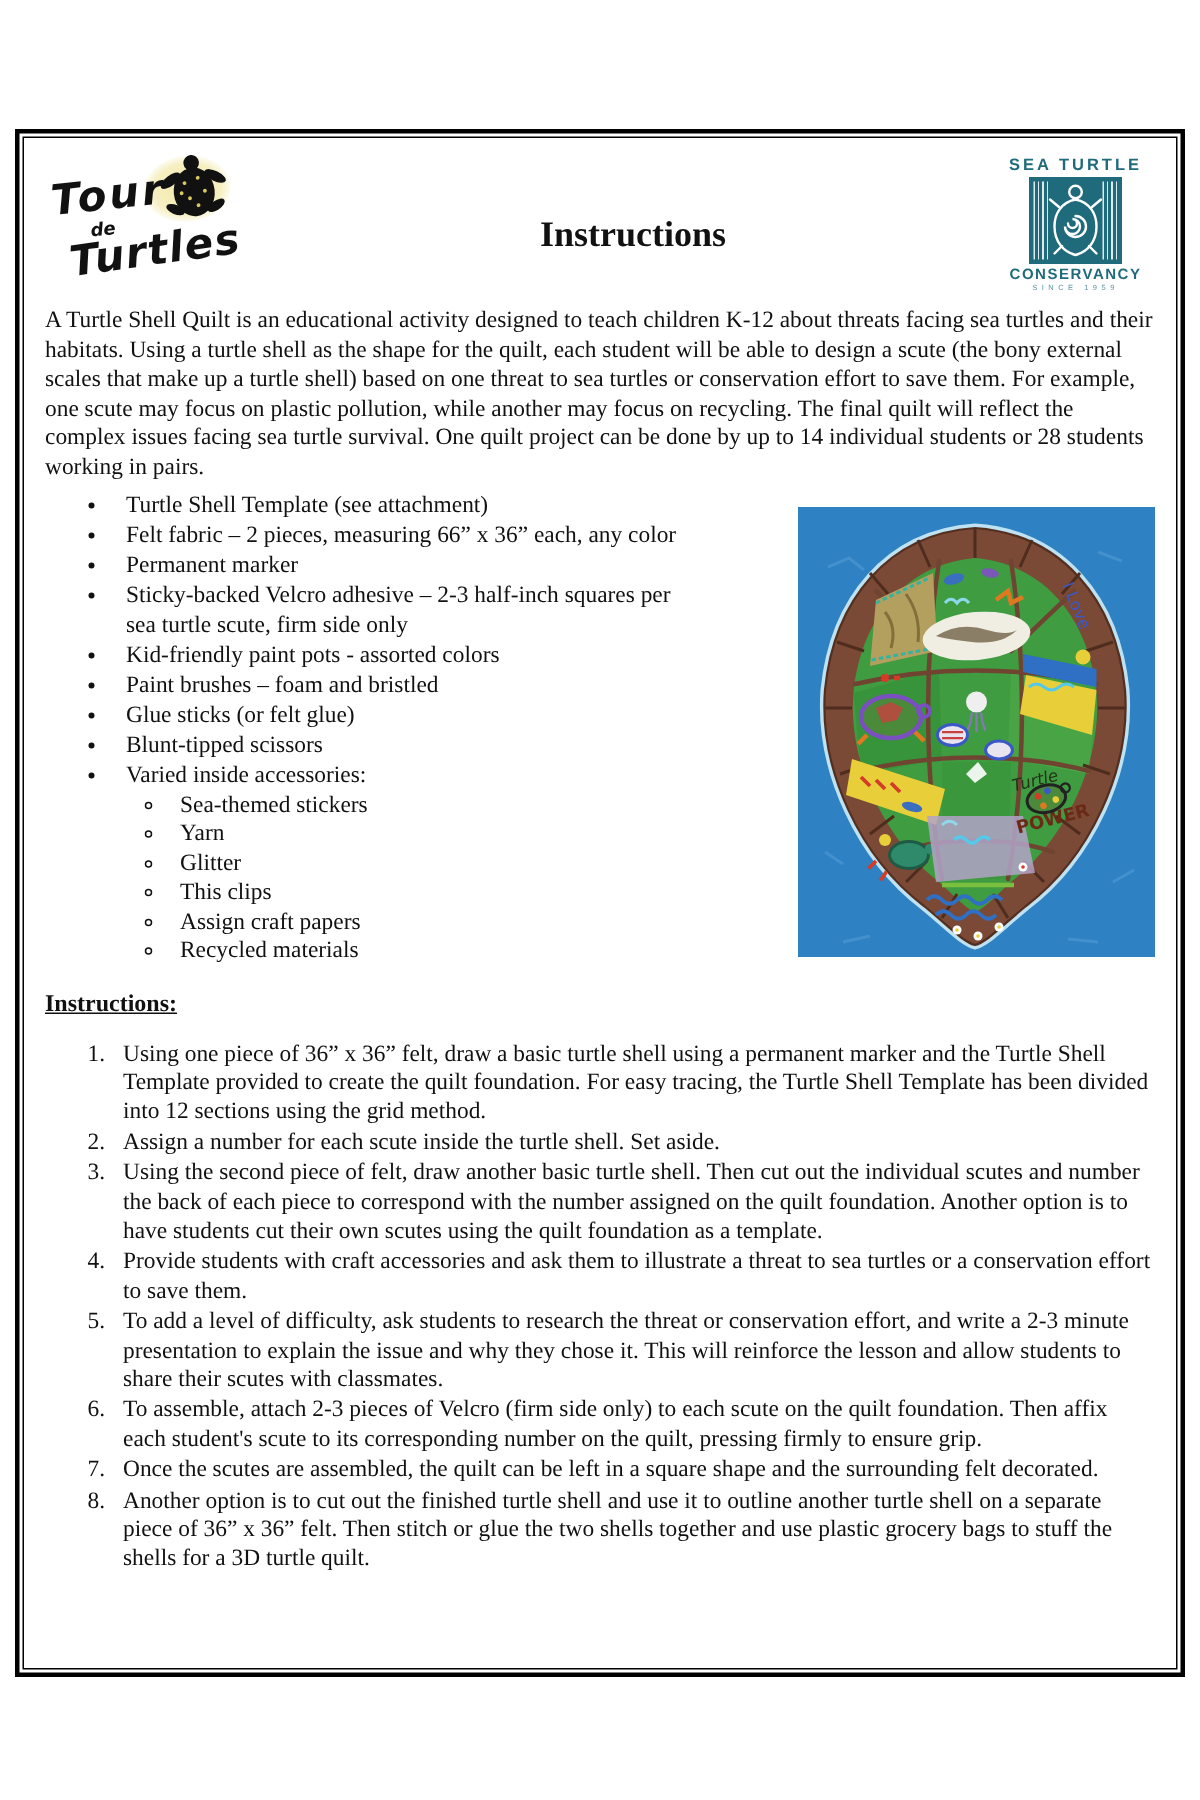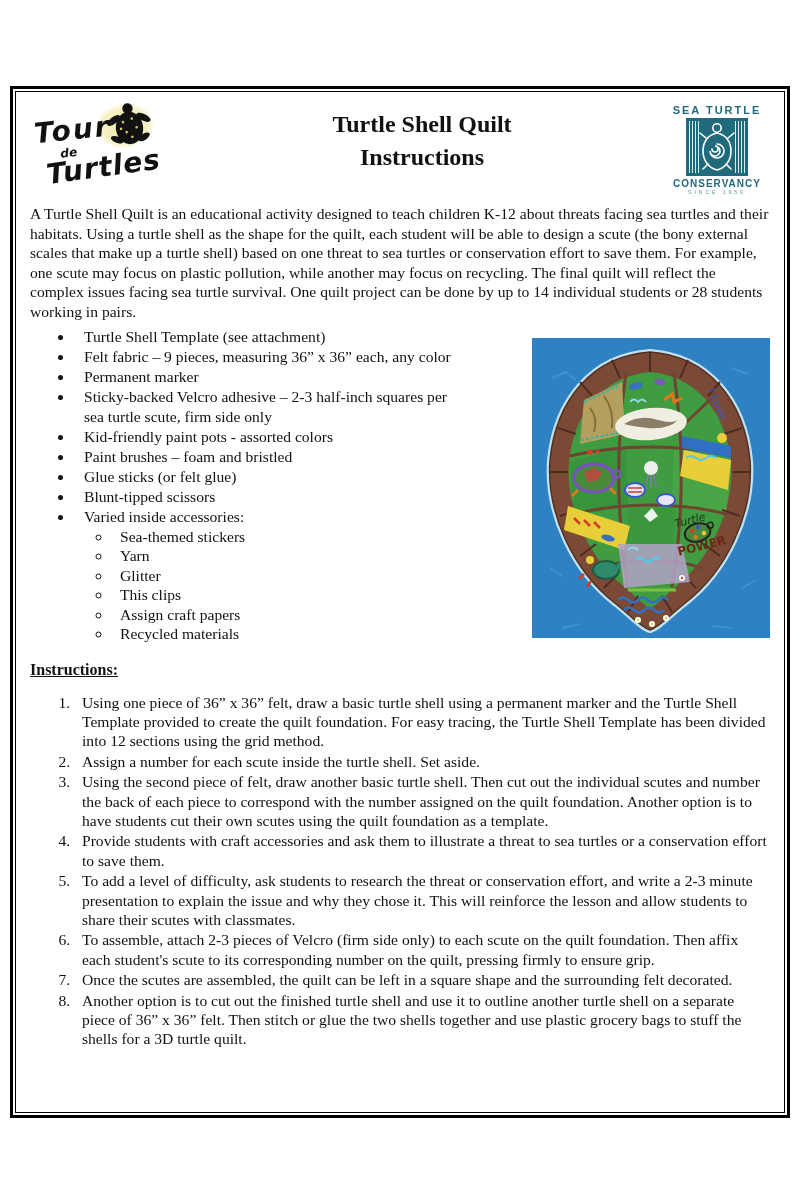--- a/index.html
+++ b/index.html
@@ -116,21 +116,21 @@
               <circle cx="21" cy="29" r="1"></circle>
               <circle cx="13" cy="22" r="1"></circle>
           </g>
         </svg>
         <span class="tour-word1">Tour</span>
         <span class="tour-word2">de</span>
         <span class="tour-word3">Turtles</span>
       </div>
 
       <div class="page-title">
-        <span>Turtle Shell Quilt</span><br>
+        <br>
         <span>Instructions</span>
       </div>
 
       <div class="logo-stc">
         <div class="stc-top">SEA TURTLE</div>
         <div class="stc-square">
           <div class="stripes-l"></div>
           <div class="stripes-r"></div>
           <svg width="42" height="54" viewBox="0 0 42 54">
             <g stroke="#fff" fill="none" stroke-width="1.6" stroke-linecap="round">
@@ -149,21 +149,21 @@
       </div>
     </div>
 
     <p class="intro">A Turtle Shell Quilt is an educational activity designed to teach children K-12 about threats facing sea turtles and their habitats. Using a turtle shell as the shape for the quilt, each student will be able to design a scute (the bony external scales that make up a turtle shell) based on one threat to sea turtles or conservation effort to save them. For example, one scute may focus on plastic pollution, while another may focus on recycling. The final quilt will reflect the complex issues facing sea turtle survival. One quilt project can be done by up to 14 individual students or 28 students working in pairs.</p>
 
 
     <div class="materials-row">
       <div class="materials-col">
         <ul class="materials">
           <li>Turtle Shell Template (see attachment)</li>
-          <li>Felt fabric – 9 pieces, measuring 36” x 36” each, any color</li>
+          <li>Felt fabric – 2 pieces, measuring 66” x 36” each, any color</li>
           <li>Permanent marker</li>
           <li>Sticky-backed Velcro adhesive – 2-3 half-inch squares per sea turtle scute, firm side only</li>
           <li>Kid-friendly paint pots - assorted colors</li>
           <li>Paint brushes – foam and bristled</li>
           <li>Glue sticks (or felt glue)</li>
           <li>Blunt-tipped scissors</li>
           <li>
             <span>Varied inside accessories:</span>
             <ul class="sub-materials">
               <li>Sea-themed stickers</li>

